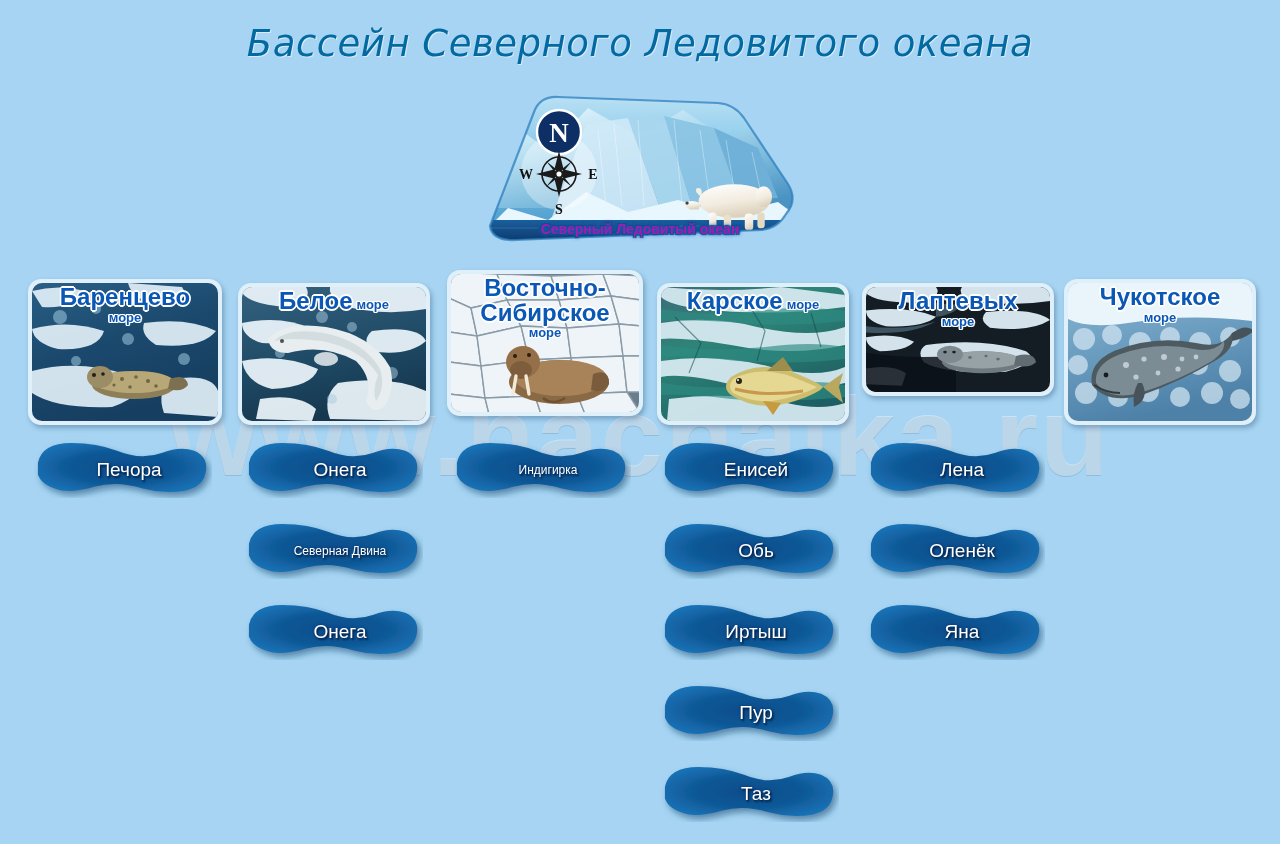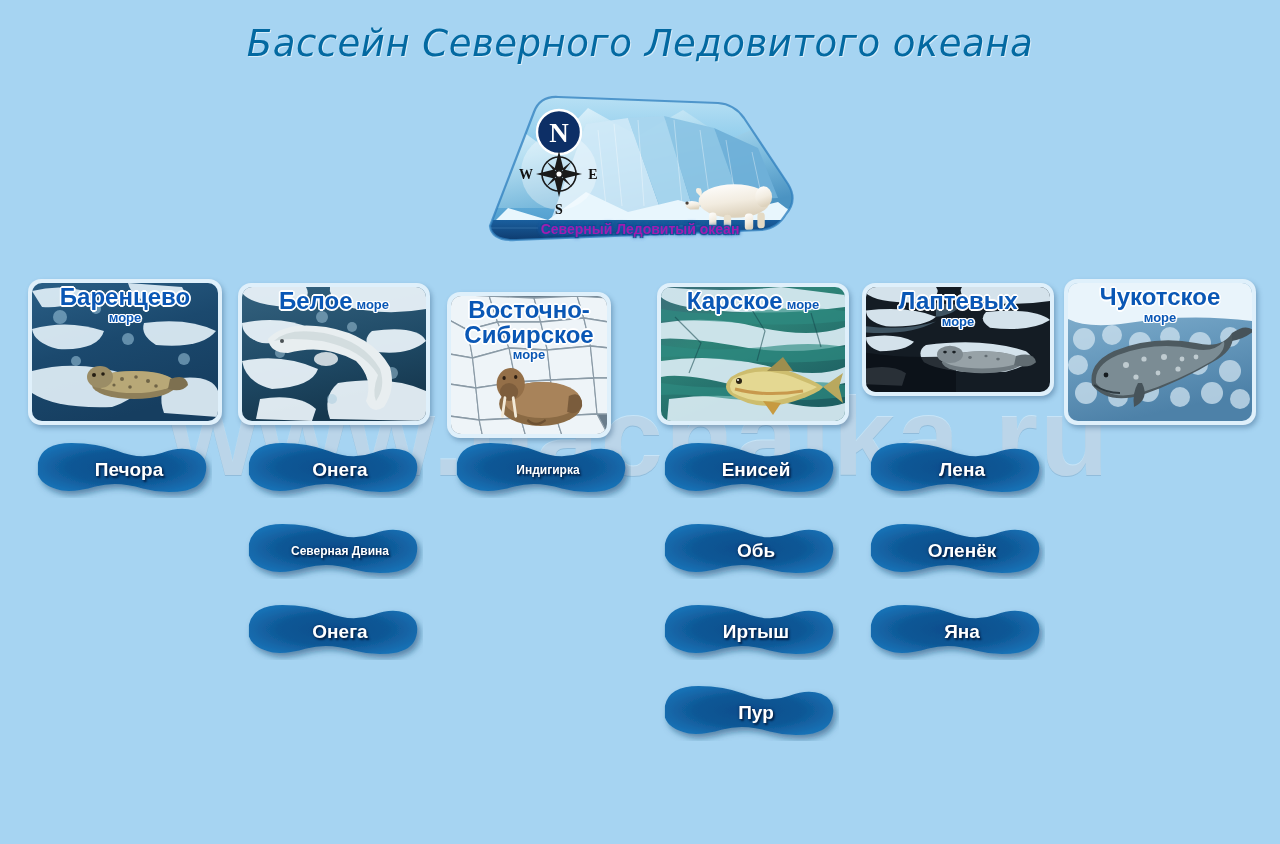--- a/index.html
+++ b/index.html
@@ -144,21 +144,21 @@
   .river .rname {
     position: absolute;
     left: 0;
     top: 0;
     width: 180px;
     height: 66px;
     display: flex;
     align-items: center;
     justify-content: center;
     font-size: 19px;
-    font-weight: 700;
+    font-weight: 400;
     color: #ffffff;
     text-shadow: 1.5px 1.5px 2px rgba(0,25,60,0.85), 0 0 3px rgba(0,30,70,0.6);
     padding-left: 14px;
     box-sizing: border-box;
     pointer-events: none;
   }
   .river .rname.small { font-size: 12px; }
 </style>
 </head>
 <body>
@@ -357,21 +357,21 @@
           <circle cx="18" cy="18" r="2" fill="#4a5154"></circle>
           <ellipse cx="62" cy="36" rx="12" ry="7" fill="#f4f8f9" opacity="0.8"></ellipse>
         </g>
       </svg>
     </div>
     <div class="label inline">
       <span class="name">Белое</span><span class="sea-word">море</span>
     </div>
   </div>
 
-  <div class="sea-card" style="left:447px;top:292px;width:164px;height:146px;">
+  <div class="sea-card" style="left:447px;top:270px;width:196px;height:146px;">
     <div class="photo">
       <svg width="100%" height="100%" viewBox="0 0 188 138" preserveAspectRatio="none">
         <rect width="188" height="138" fill="#6a7d8c"></rect>
         <g fill="#eef4f8" stroke="#8a9aa6" stroke-width="1.4">
           <path d="M-2,-2 L46,0 L56,26 L20,34 L-2,24 Z"></path>
           <path d="M46,0 L100,2 L108,26 L56,26 Z"></path>
           <path d="M100,2 L152,0 L160,22 L108,26 Z"></path>
           <path d="M152,0 L190,2 L190,26 L160,22 Z"></path>
           <path d="M-2,24 L20,34 L26,62 L-2,58 Z"></path>
           <path d="M20,34 L56,26 L70,52 L26,62 Z"></path>
@@ -636,20 +636,26 @@
     <span class="rname">Иртыш</span>
   </div>
 
   <div class="river" style="left:659px;top:680px;">
     <svg viewBox="0 0 182 62">
         <use href="#riverShape" fill="url(#riverGrad)" filter="url(#riverShadow)"></use>
       </svg>
     <span class="rname">Пур</span>
   </div>
 
+  <div class="river" style="left:659px;top:761px;">
+    <svg viewBox="0 0 182 62">
+        <use href="#riverShape" fill="url(#riverGrad)" filter="url(#riverShadow)"></use>
+      </svg>
+    <span class="rname">Таз</span>
+  </div>
 
   <div class="river" style="left:865px;top:437px;">
     <svg viewBox="0 0 182 62">
         <use href="#riverShape" fill="url(#riverGrad)" filter="url(#riverShadow)"></use>
       </svg>
     <span class="rname">Лена</span>
   </div>
 
   <div class="river" style="left:865px;top:518px;">
     <svg viewBox="0 0 182 62">

